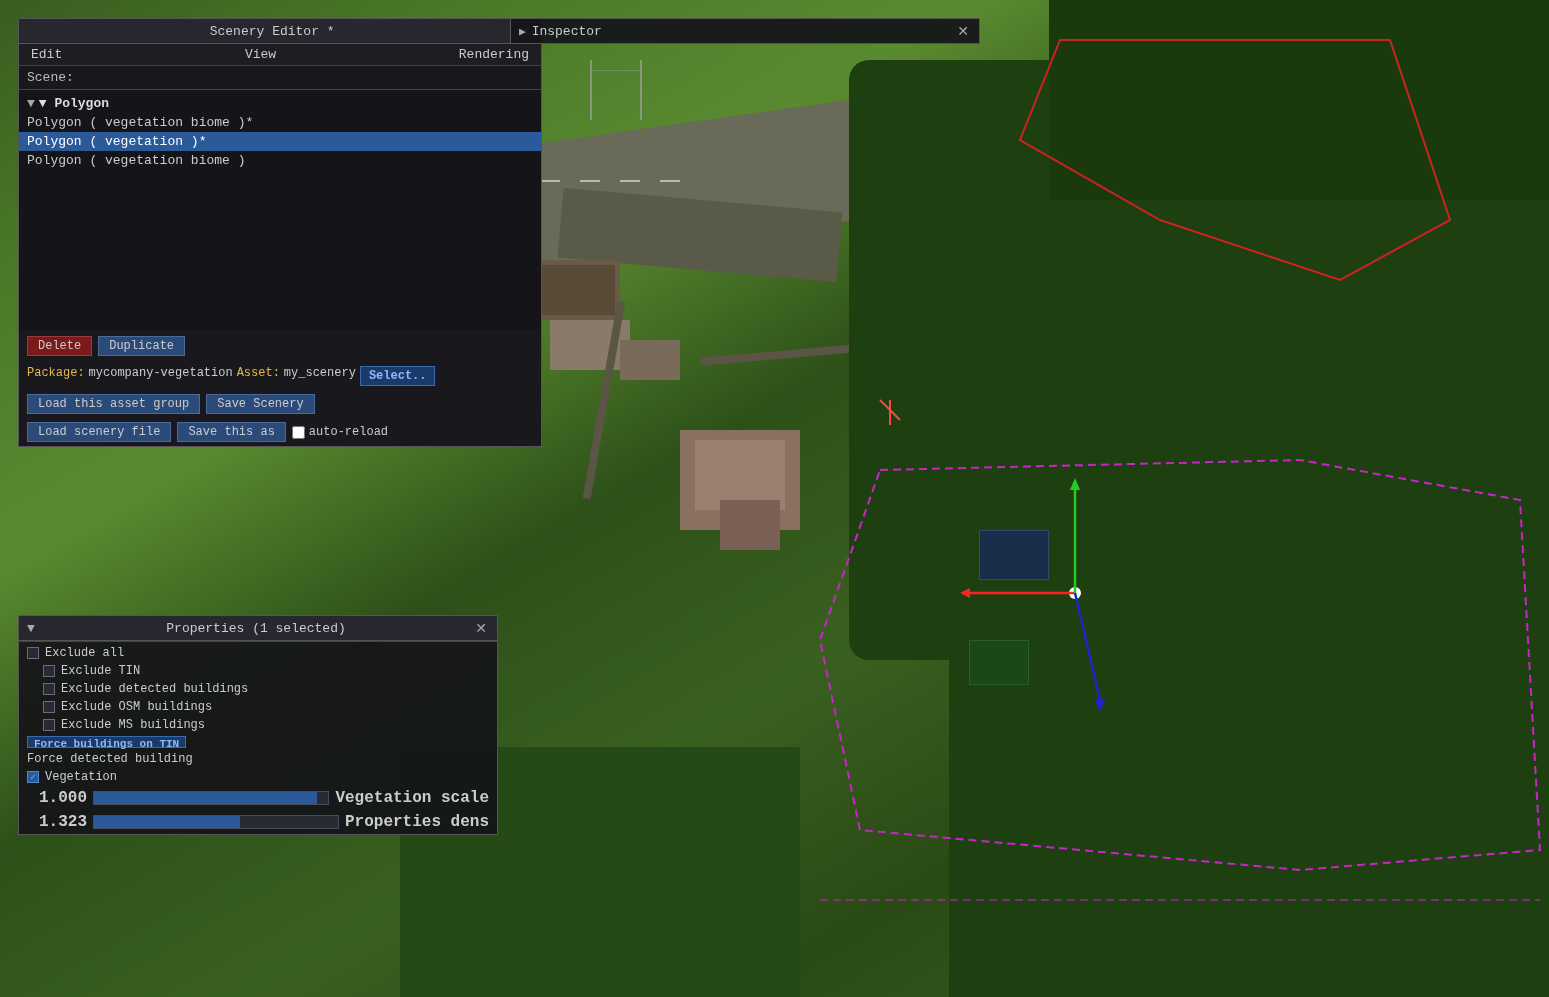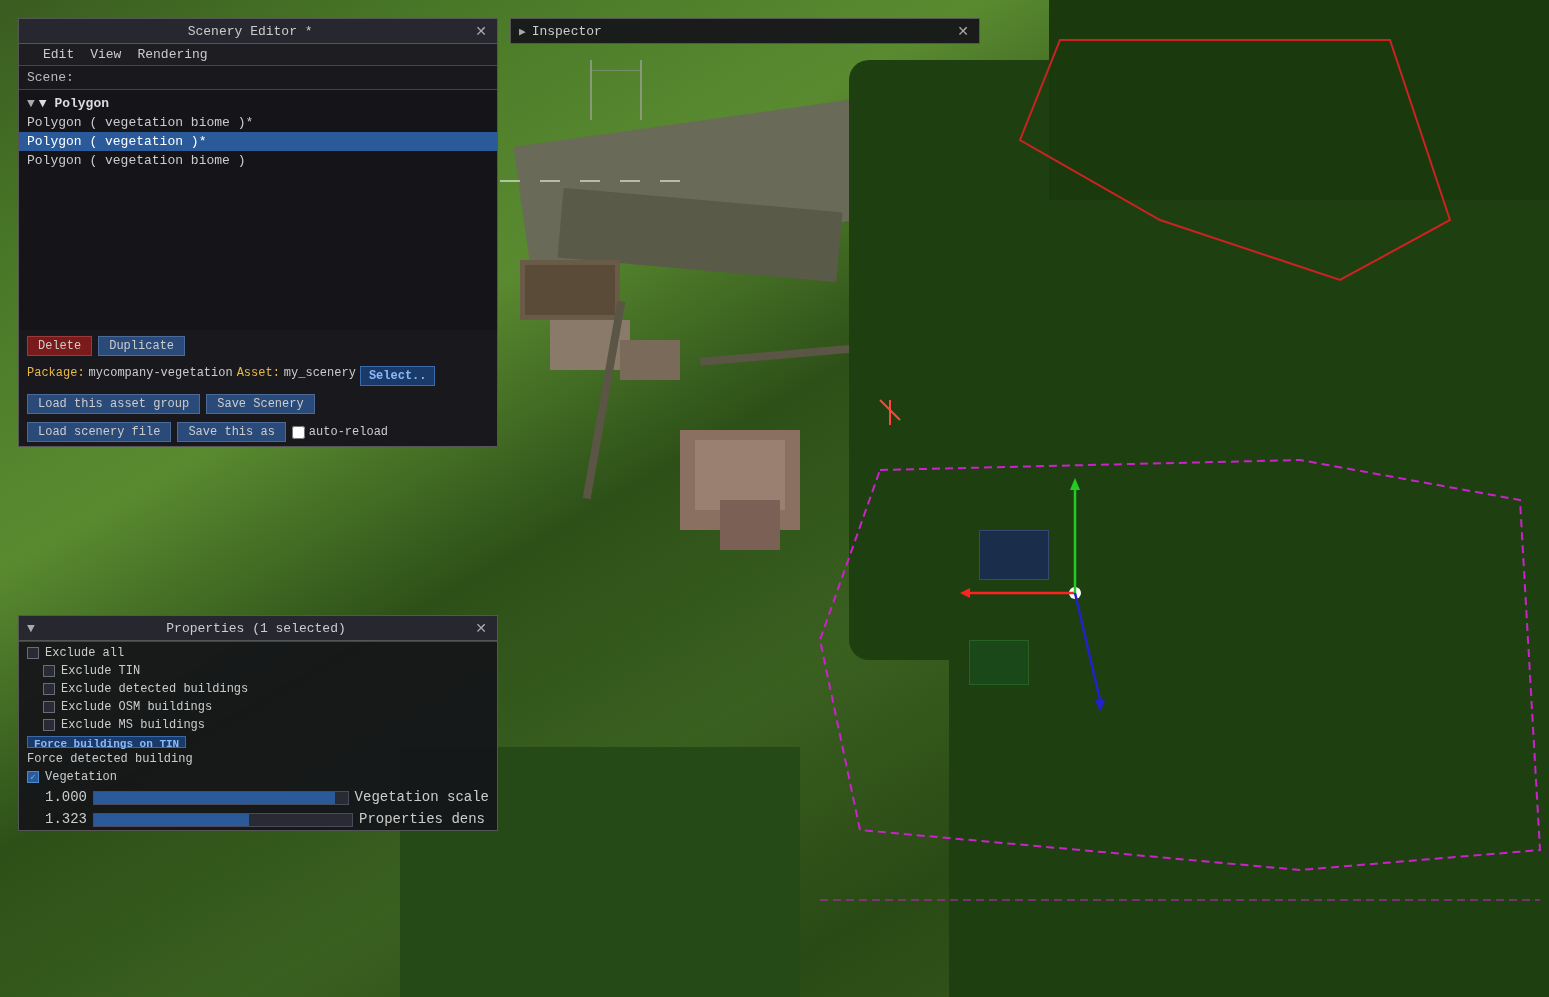--- a/index.html
+++ b/index.html
@@ -21,21 +21,21 @@
       height: 997px;
       background: linear-gradient(160deg, #2d4a1e 0%, #3a5a22 20%, #4a7a2a 40%, #5a8a35 60%, #3d6b25 80%, #2d4a1e 100%);
       overflow: hidden;
     }
 
     
     .scenery-editor {
       position: absolute;
       top: 18px;
       left: 18px;
-      width: 480px;
+      width: 524px;
       background: rgba(20, 20, 25, 0.93);
       border: 1px solid #555;
       color: #ccc;
       z-index: 10;
     }
 
     .panel-titlebar {
       display: flex;
       align-items: center;
       justify-content: space-between;
@@ -50,23 +50,24 @@
       cursor: pointer;
       font-size: 14px;
       background: none;
       border: none;
       padding: 0 2px;
     }
 
     .menu-bar {
       display: flex;
       gap: 16px;
-      padding: 3px 24px;
+      padding: 3px 12px;
       background: rgba(30,30,35,0.95);
       border-bottom: 1px solid #444;
+      justify-content: space-between;
     }
 
     .menu-item {
       color: #ccc;
       cursor: pointer;
       font-size: 13px;
     }
 
     .scene-label {
       padding: 4px 8px;
@@ -204,24 +205,25 @@
       border-color: #4a8aca;
       display: flex;
       align-items: center;
       justify-content: center;
       color: #5af;
       font-size: 10px;
     }
 
     .prop-slider-row {
       display: flex;
-      align-items: flex-end;
+      align-items: center;
       padding: 3px 8px;
       gap: 6px;
-      font-size: 14px;
+      font-size: 16px;
+      font-weight: bold;
     }
 
     .prop-value {
       color: #ccc;
       min-width: 60px;
       text-align: right;
     }
 
     .slider-track {
       flex: 1;

